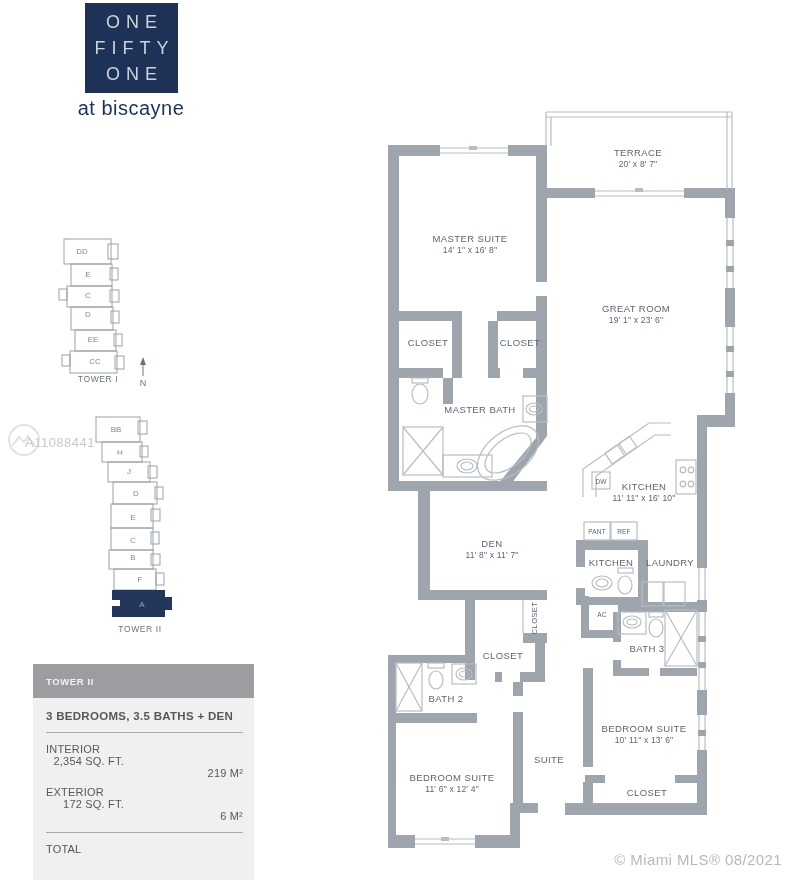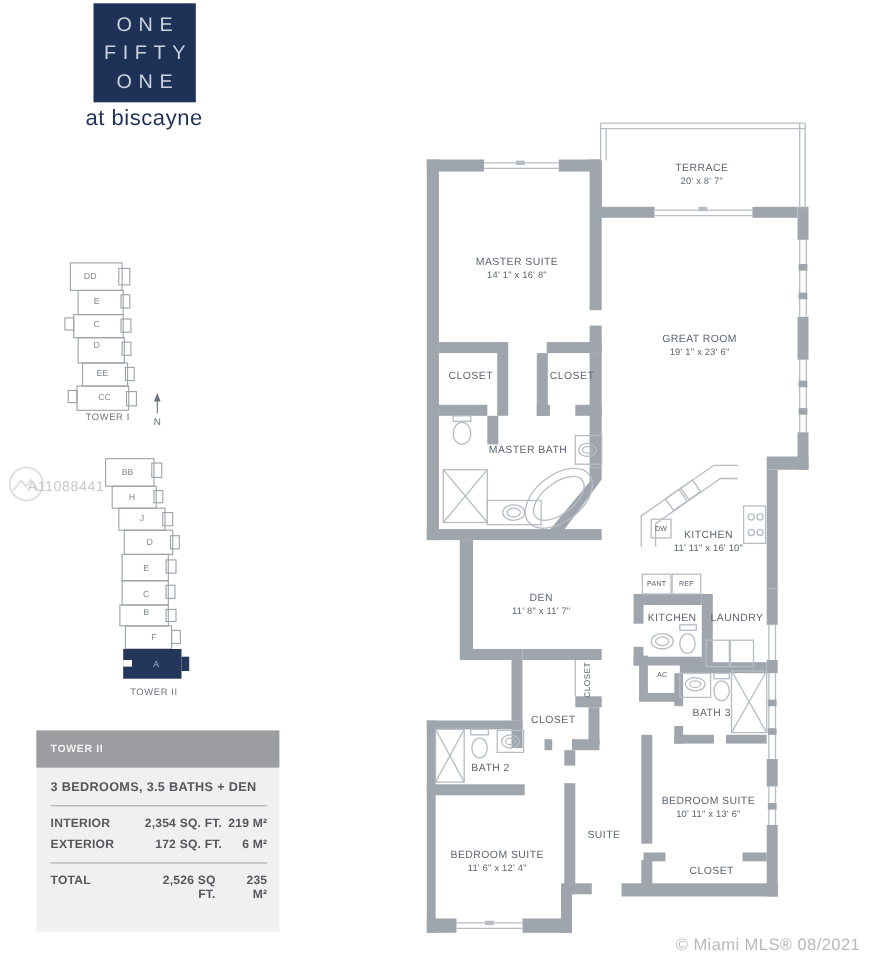--- a/index.html
+++ b/index.html
@@ -41,21 +41,21 @@
 
   
   .card{position:absolute;left:33px;top:664px;width:221px;z-index:3;}
   .card-header{height:34px;background:#9b9da0;display:flex;align-items:center;
                justify-content:space-between;padding:0 10px 0 13px;}
   .card-title{color:#f2f3f4;font-size:24px;letter-spacing:6px;font-weight:400;}
   .card-tower{color:#f2f3f4;font-size:9.5px;font-weight:bold;letter-spacing:.6px;}
   .card-body{background:#f0f0f1;padding:12px 11px 28px 13px;color:#55575c;}
   .card-summary{font-size:11.5px;font-weight:bold;letter-spacing:.3px;}
   .card-div{border-top:1px solid #a8aaad;margin:10px 0;}
-  .crow{display:flex;font-size:11px;font-weight:bold;margin-top:7px;letter-spacing:.2px;}
+  .crow{display:flex;font-size:11px;font-weight:normal;margin-top:7px;letter-spacing:.2px;flex-direction:column;}
   .crow:first-of-type{margin-top:0;gap:28px;}
   .c1{width:78px;}
   .c2{width:78px;text-align:right;}
   .c3{flex:1;text-align:right;}
   .total .crow{margin-top:2px;}
 
   .footer{position:absolute;right:9px;top:851px;font-size:15px;color:#b6b9bc;
           letter-spacing:.4px;z-index:3;}
 </style>
 </head>

